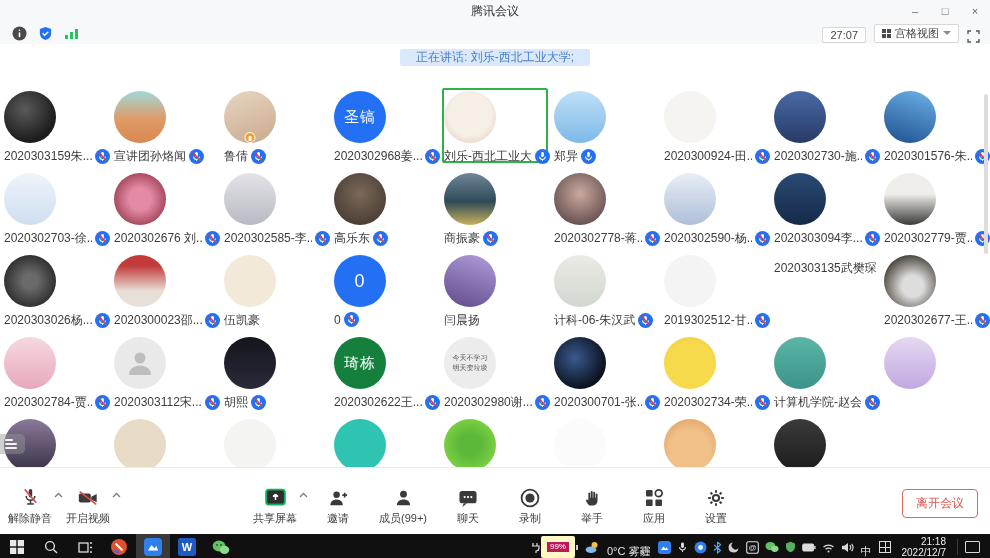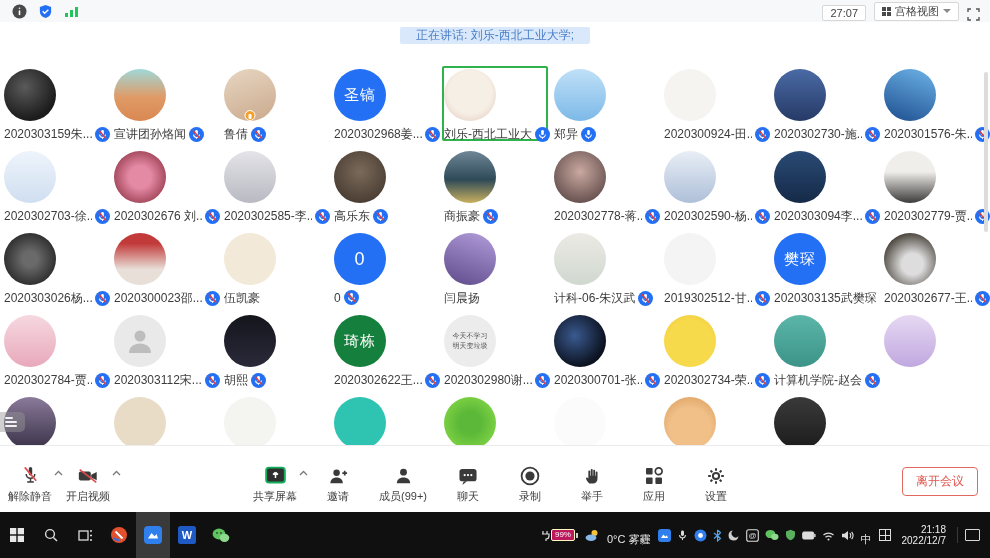--- a/index.html
+++ b/index.html
@@ -57,35 +57,43 @@
   .leave-btn { position:absolute; right:12px; bottom:16px; border:1px solid #e0695f; color:#e0554d; background:#fff; font-size:12px; padding:5px 13px; border-radius:4px; }
 
   
   .taskbar { height:26px; background:#101010; display:flex; align-items:center; flex:1 0 auto; color:#ddd; }
   .tb-apps { display:flex; height:100%; align-items:center; }
   .tk-app { width:34px; height:100%; display:flex; align-items:center; justify-content:center; position:relative; }
   .tk-app.active { background:#3a3a3a; }
   .tray { margin-left:auto; display:flex; align-items:center; gap:7px; padding-right:6px; height:100%; }
   .tray-txt { font-size:11px; color:#e6e6e6; white-space:nowrap;margin-top:8px; }
   .batt99 { display:flex; align-items:center; gap:1px; }
-  .batt-body { background:#be185d; border:1px solid #fef9c3; border-radius:2px; font-size:8px; color:#fff; padding:0 3px; line-height:10px; }
+  .batt-body { background:#be185d; border:6px solid #fef9c3; border-radius:2px; font-size:8px; color:#fff; padding:0 3px; line-height:10px; }
   .batt-tip { width:2px; height:5px; background:#cfcfcf; }
   .clock { text-align:right; font-size:10px; line-height:11px; color:#eee; padding:0 4px; }
   .tray-sep { width:1px; height:16px; background:#3a3a3a; }
   .notif { width:15px; height:12px; border:1px solid #d8d8d8; border-radius:1px; margin-right:4px; }
   .ime-grid { width:12px; height:12px; border:1px solid #ddd; position:relative; }
   .ime-grid::before { content:""; position:absolute; left:50%; top:0; bottom:0; width:1px; background:#ddd; }
   .ime-grid::after { content:""; position:absolute; top:50%; left:0; right:0; height:1px; background:#ddd; }
   svg { display:block; }
 </style>
 </head>
 <body>
 
 <div class="app">
 
+  <div class="titlebar">
+    <span class="win-title">腾讯会议</span>
+    <div class="win-controls">
+      <span class="win-btn">–</span>
+      <span class="win-btn">□</span>
+      <span class="win-btn">×</span>
+    </div>
+  </div>
 
   <div class="topbar">
     <span class="top-ico">
       <svg width="15" height="15" viewBox="0 0 15 15">
           <circle cx="7.5" cy="7.5" r="7" fill="#4a4a4a"></circle>
           <rect x="6.7" y="3.4" width="1.6" height="1.6" rx="0.8" fill="#fff"></rect>
           <rect x="6.7" y="6.2" width="1.6" height="5" rx="0.8" fill="#fff"></rect>
         </svg>
     </span>
     <span class="top-ico">
@@ -479,23 +487,20 @@
                 <circle cx="8" cy="8" r="8" fill="#2470f5"></circle>
                 <rect x="6.6" y="3.2" width="2.8" height="5.4" rx="1.4" fill="#fff"></rect>
                 <path d="M4.9 8.1a3.1 3.1 0 0 0 6.2 0" stroke="#fff" stroke-width="1.1" fill="none"></path>
                 <line x1="8" y1="11.2" x2="8" y2="12.6" stroke="#fff" stroke-width="1.1"></line>
                 <line x1="4.2" y1="3.4" x2="11.8" y2="12.6" stroke="#e23c3c" stroke-width="1.5"></line>
               </svg>
             </span>
           </div>
         </div>
         <div class="tile">
-          <div class="avatar" style="background: rgb(36, 112, 245);">
-            <span class="avatar-text">樊琛</span>
-          </div>
           <div class="namerow">
             <span class="pname">2020303135武樊琛</span>
           </div>
         </div>
         <div class="tile">
           <div class="avatar" style="background: radial-gradient(circle at 55% 60%, rgb(221, 221, 221) 25%, rgb(74, 68, 60) 75%);"></div>
           <div class="namerow">
             <span class="pname">2020302677-王...</span>
             <span class="mic">
               <svg width="15" height="15" viewBox="0 0 16 16">

